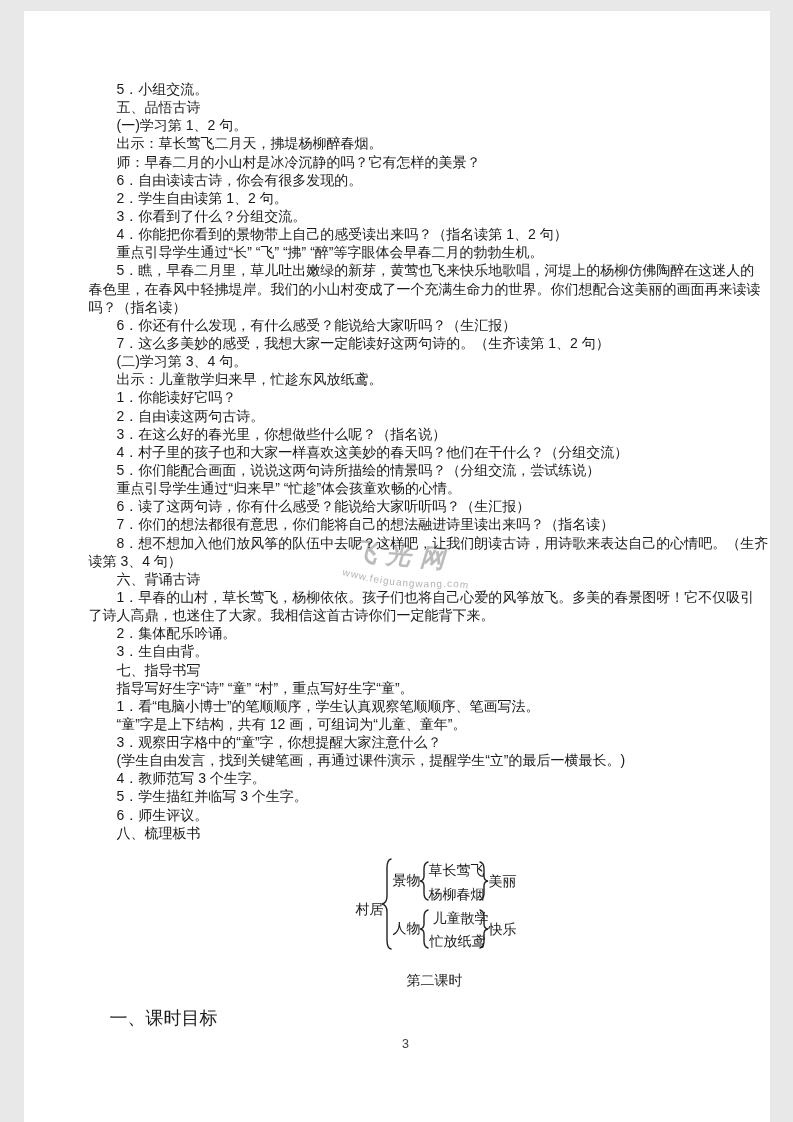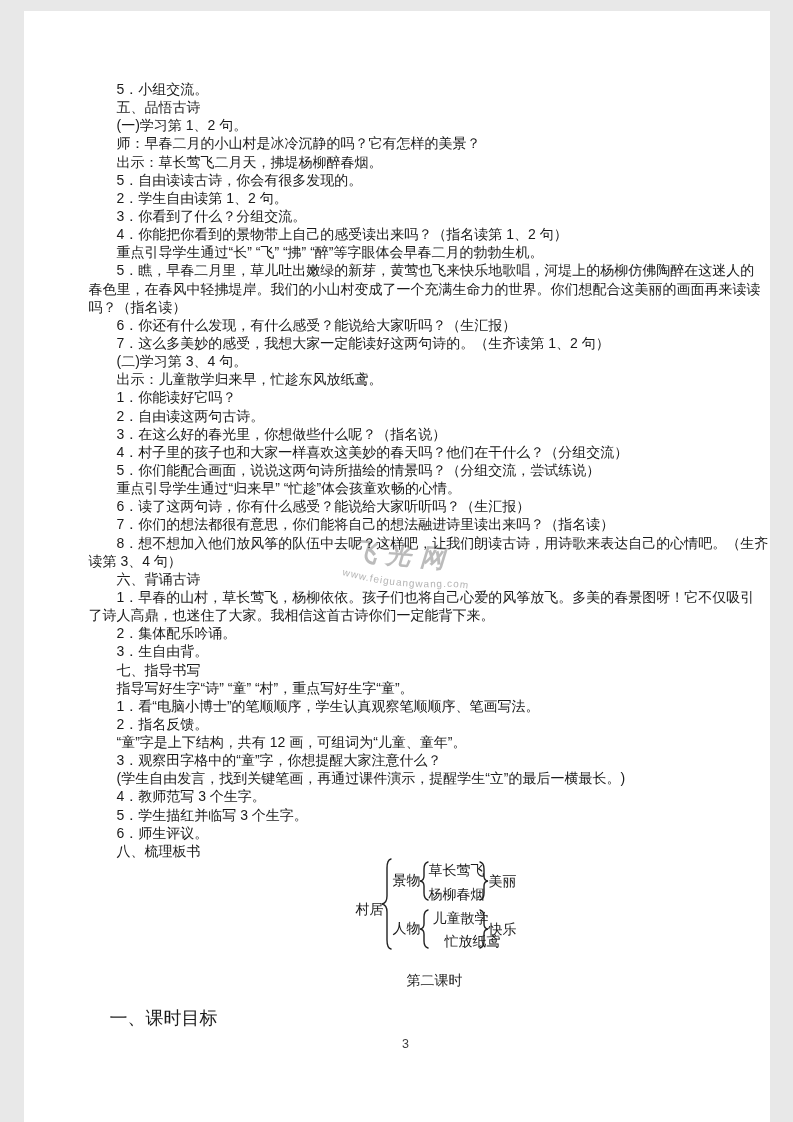--- a/index.html
+++ b/index.html
@@ -32,23 +32,23 @@
 </style>
 </head>
 <body>
 
 <div class="page">
 
   <div class="body-text" id="lines-container">
       <div class="line ind">5．小组交流。</div>
       <div class="line ind">五、品悟古诗</div>
       <div class="line ind">(一)学习第 1、2 句。</div>
+      <div class="line ind">出示：草长莺飞二月天，拂堤杨柳醉春烟。</div>
       <div class="line ind">师：早春二月的小山村是冰冷沉静的吗？它有怎样的美景？</div>
-      <div class="line ind">出示：草长莺飞二月天，拂堤杨柳醉春烟。</div>
-      <div class="line ind">5．自由读读古诗，你会有很多发现的。</div>
+      <div class="line ind">6．自由读读古诗，你会有很多发现的。</div>
       <div class="line ind">2．学生自由读第 1、2 句。</div>
       <div class="line ind">3．你看到了什么？分组交流。</div>
       <div class="line ind">4．你能把你看到的景物带上自己的感受读出来吗？（指名读第 1、2 句）</div>
       <div class="line ind">重点引导学生通过“长” “飞” “拂” “醉”等字眼体会早春二月的勃勃生机。</div>
       <div class="line ind">5．瞧，早春二月里，草儿吐出嫩绿的新芽，黄莺也飞来快乐地歌唱，河堤上的杨柳仿佛陶醉在这迷人的</div>
       <div class="line">春色里，在春风中轻拂堤岸。我们的小山村变成了一个充满生命力的世界。你们想配合这美丽的画面再来读读</div>
       <div class="line">吗？（指名读）</div>
       <div class="line ind">6．你还有什么发现，有什么感受？能说给大家听吗？（生汇报）</div>
       <div class="line ind">7．这么多美妙的感受，我想大家一定能读好这两句诗的。（生齐读第 1、2 句）</div>
       <div class="line ind">(二)学习第 3、4 句。</div>
@@ -64,21 +64,20 @@
       <div class="line ind">8．想不想加入他们放风筝的队伍中去呢？这样吧，让我们朗读古诗，用诗歌来表达自己的心情吧。（生齐</div>
       <div class="line">读第 3、4 句）</div>
       <div class="line ind">六、背诵古诗</div>
       <div class="line ind">1．早春的山村，草长莺飞，杨柳依依。孩子们也将自己心爱的风筝放飞。多美的春景图呀！它不仅吸引</div>
       <div class="line">了诗人高鼎，也迷住了大家。我相信这首古诗你们一定能背下来。</div>
       <div class="line ind">2．集体配乐吟诵。</div>
       <div class="line ind">3．生自由背。</div>
       <div class="line ind">七、指导书写</div>
       <div class="line ind">指导写好生字“诗” “童” “村”，重点写好生字“童”。</div>
       <div class="line ind">1．看“电脑小博士”的笔顺顺序，学生认真观察笔顺顺序、笔画写法。</div>
-      <div class="line ind">2．指名反馈。</div>
       <div class="line ind">“童”字是上下结构，共有 12 画，可组词为“儿童、童年”。</div>
       <div class="line ind">3．观察田字格中的“童”字，你想提醒大家注意什么？</div>
       <div class="line ind">(学生自由发言，找到关键笔画，再通过课件演示，提醒学生“立”的最后一横最长。)</div>
       <div class="line ind">4．教师范写 3 个生字。</div>
       <div class="line ind">5．学生描红并临写 3 个生字。</div>
       <div class="line ind">6．师生评议。</div>
       <div class="line ind">八、梳理板书</div>
     </div>
 
   <div class="watermark">
@@ -101,21 +100,21 @@
       <path d="M74,54 Q70,55 70,61 L70,68 Q70,72.5 66,73 Q70,73.5 70,78 L70,85 Q70,91 74,92"></path>
       <path d="M126,54 Q130,55 130,61 L130,68 Q130,72.5 134,73 Q130,73.5 130,78 L130,85 Q130,91 126,92"></path>
     </svg>
     <span class="dg" style="left:2px;top:45px">村居</span>
     <span class="dg" style="left:39px;top:16px">景物</span>
     <span class="dg" style="left:75px;top:6px">草长莺飞</span>
     <span class="dg" style="left:75px;top:30px">杨柳春烟</span>
     <span class="dg" style="left:135px;top:17px">美丽</span>
     <span class="dg" style="left:39px;top:64px">人物</span>
     <span class="dg" style="left:79px;top:54px">儿童散学</span>
-    <span class="dg" style="left:91px;top:77px">忙放纸鸢</span>
+    <span class="dg" style="left:76px;top:77px">忙放纸鸢</span>
     <span class="dg" style="left:135px;top:65px">快乐</span>
   </div>
 
   <div class="heading-second">第二课时</div>
   <div class="heading-goal">一、课时目标</div>
 
   <div class="page-number">3</div>
 
 </div>
 

